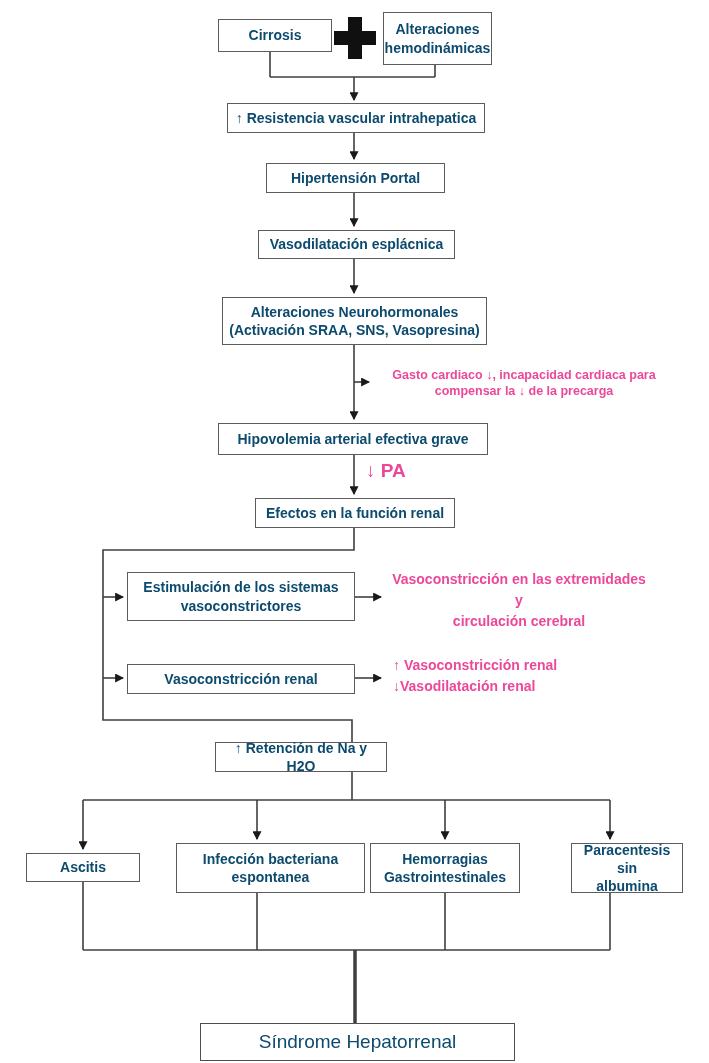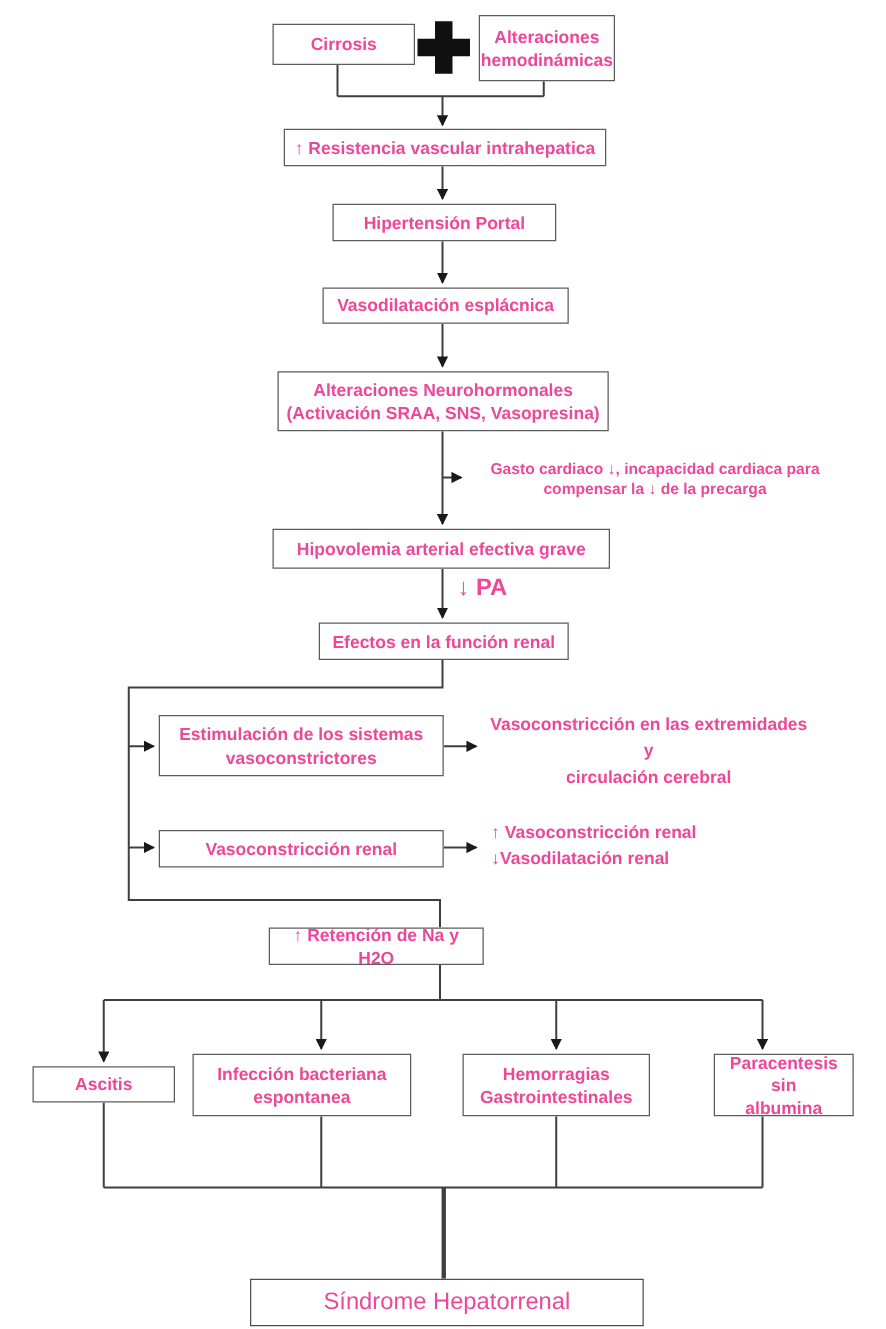--- a/index.html
+++ b/index.html
@@ -4,21 +4,21 @@
 <style>
   html,body{margin:0;padding:0;background:#ffffff;}
   .canvas{
     position:relative;width:709px;height:1063px;background:#ffffff;
     font-family:"Liberation Sans",sans-serif;overflow:hidden;
   }
   .lines{position:absolute;left:0;top:0;width:709px;height:1063px;}
   .node{
     position:absolute;box-sizing:border-box;background:#ffffff;
     border:1.5px solid #5c5c5c;display:flex;align-items:center;justify-content:center;
-    text-align:center;color:#ec4899;font-size:14px;font-weight:600;line-height:1.3;
+    text-align:center;color:#0c4a6e;font-size:14px;font-weight:600;line-height:1.3;
   }
   .node .lbl{white-space:pre-line;padding:0 4px;}
   .node.final{font-size:19px;font-weight:400;border-color:#4f4f4f;}
   .note{
     position:absolute;color:#ec4899;font-weight:600;white-space:pre-line;
   }
   .note.center{text-align:center;}
   .note.small{font-size:12.5px;line-height:16px;}
   .note.mid{font-size:14px;line-height:21px;}
   .note.pa{font-size:19px;line-height:20px;font-weight:700;}
@@ -135,21 +135,21 @@
 ↓Vasodilatación renal</div>
 
   <div class="node" style="left:215px;top:742px;width:172px;height:30px">
     <span class="lbl">↑ Retención de Na y H2O</span>
   </div>
 
   <div class="node" style="left:26px;top:853px;width:114px;height:29px">
     <span class="lbl">Ascitis</span>
   </div>
 
-  <div class="node" style="left:154px;top:843px;width:175px;height:50px">
+  <div class="node" style="left:176px;top:843px;width:189px;height:50px">
     <span class="lbl">Infección bacteriana
 espontanea</span>
   </div>
 
   <div class="node" style="left:370px;top:843px;width:150px;height:50px">
     <span class="lbl">Hemorragias
 Gastrointestinales</span>
   </div>
 
   <div class="node" style="left:571px;top:843px;width:112px;height:50px">

